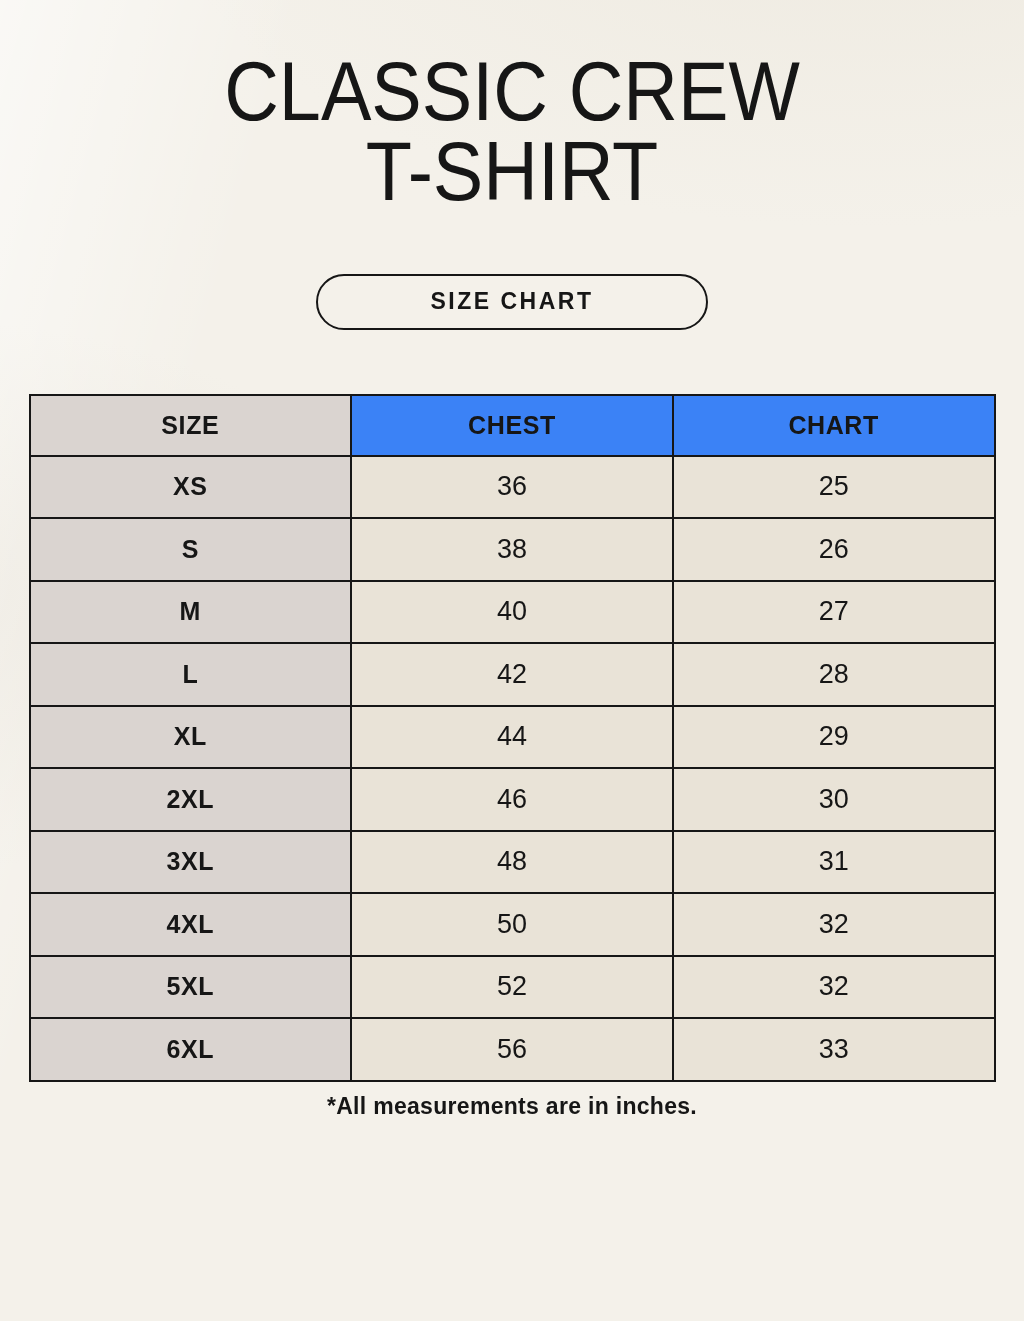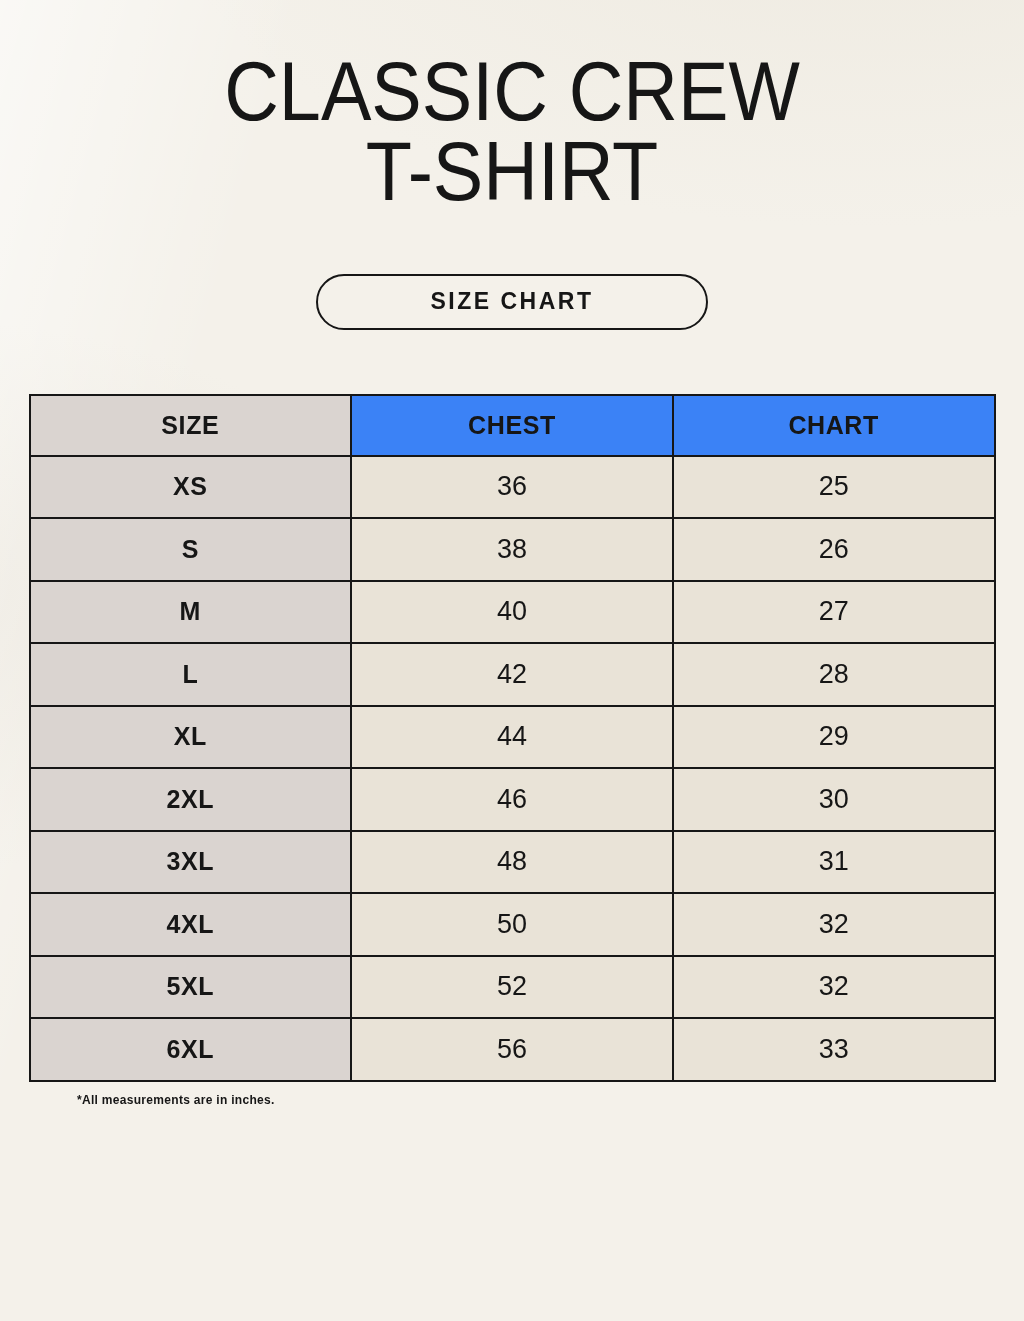--- a/index.html
+++ b/index.html
@@ -69,22 +69,22 @@
     letter-spacing: 0.6px;
   }
   .cell-value {
     background: #e9e3d7;
     font-weight: 400;
     font-size: 27px;
   }
   .footnote {
     width: 870px;
     margin: 11px auto 4px auto;
-    text-align: left;
-    font-size: 12px;
+    text-align: center;
+    font-size: 23px;
     font-weight: 700;
     letter-spacing: 0.3px;
   }
 </style>
 </head>
 <body>
 
 <h1 class="title">
   <div>CLASSIC CREW</div>
   <div>T-SHIRT</div>

